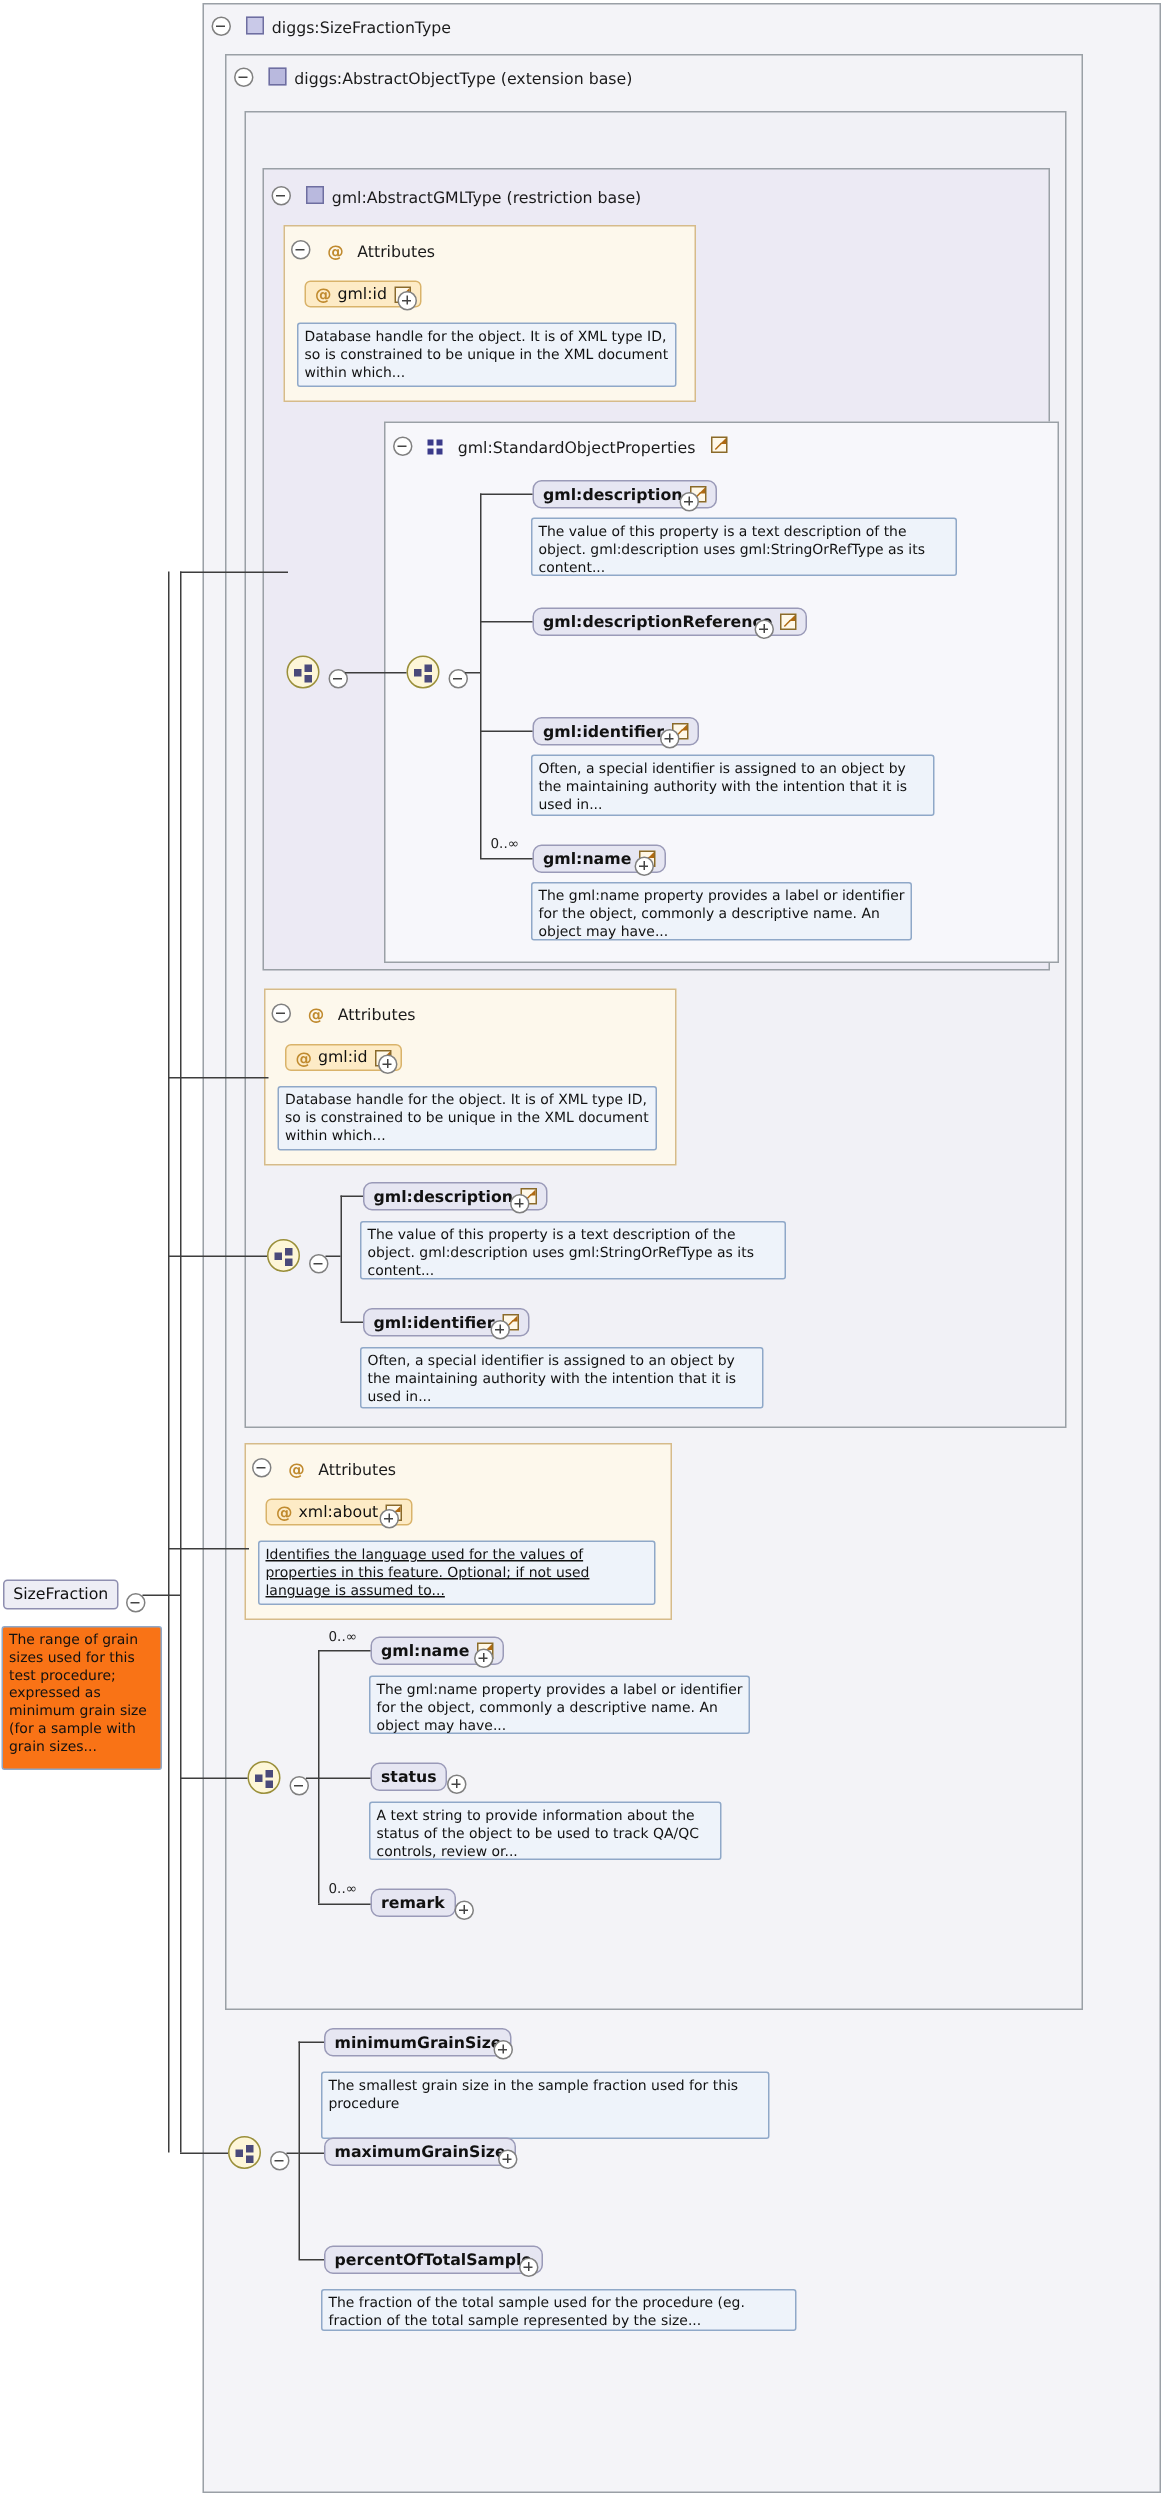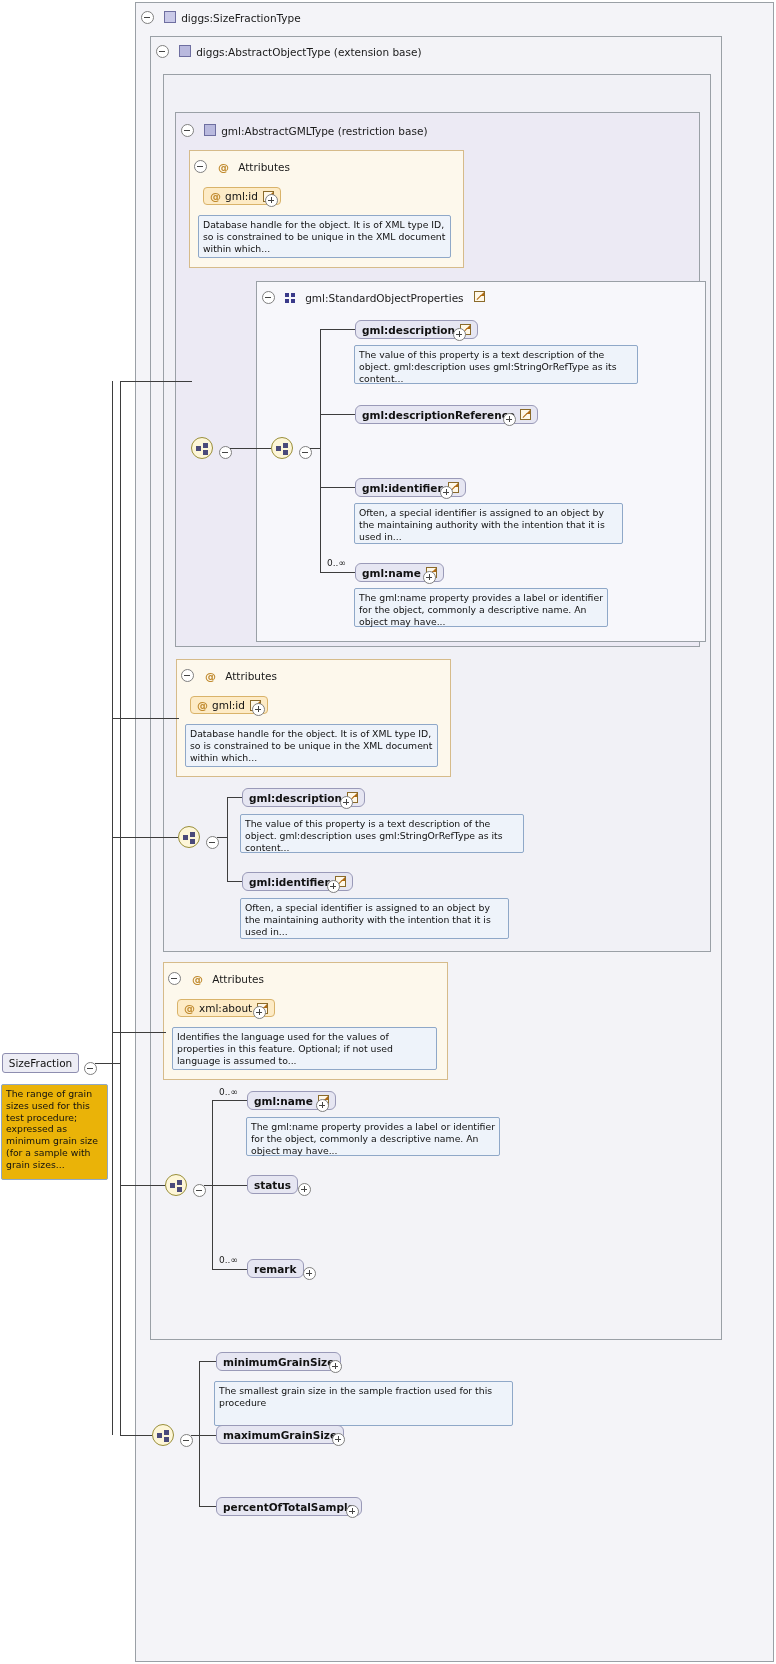--- a/index.html
+++ b/index.html
@@ -33,21 +33,21 @@
   .chip.attr{border:1px solid #d9b36a;background:#fdebc6;border-radius:4px;}
   .chip.bold{font-weight:bold;}
   .chip.root{background:#ededf5;border:1px solid #8e8eb0;border-radius:3px;}
   .arrowicon{width:9px;height:9px;border:1px solid #8a6a2a;background:#fff8e8;display:inline-block;margin-left:5px;position:relative;}
   .arrowicon:before{content:"";position:absolute;left:1px;top:5px;width:6px;height:1px;background:#b06a12;transform:rotate(-45deg);}
   .arrowicon:after{content:"";position:absolute;right:0px;top:0px;border-left:4px solid transparent;border-bottom:4px solid #b06a12;}
 
   
   .note{border:1px solid #8fa8c8;background:#eef3fa;font-size:9.3px;line-height:1.27;
         color:#111;padding:3px 4px;border-radius:2px;}
-  .note.root{background:#eab308;}
+  .note.root{background:#f97316;}
 
   
   .comp{width:22px;height:22px;border:1px solid #9a8f3a;border-radius:50%;background:#fdf6d8;}
   .comp .bar{position:absolute;background:#4a4a7a;}
 
   
   .ln{position:absolute;background:#3d3d3d;}
   .h{height:1px;}
   .v{width:1px;}
 
@@ -204,34 +204,35 @@
     <span class="minus"></span>
     <span class="at-sym" style="margin-left:6px;">@</span>
     <span class="attr-label" style="margin-left:4px;">Attributes</span>
   </div>
   <div class="abs chip attr" style="left:177px;top:999px;height:18px;">
     <span class="at-sym" style="margin-right:4px;">@</span>
     <span>xml:about</span>
     <span class="arrowicon"></span>
   </div>
   <div class="abs" style="left:253px;top:1002px;"><span class="plus"></span></div>
-  <div class="abs note" style="left:172px;top:1027px;width:265px;height:43px;">Identifies the language used for the values of properties in this feature. Optional; if not used language is assumed to...</div>
+  <div class="abs note" style="left:172px;top:1027px;width:265px;height:43px;text-decoration:underline;">Identifies the language used for the values of properties in this feature. Optional; if not used language is assumed to...</div>
 
   <div class="occ" style="left:219px;top:1087px;">0..∞</div>
   <div class="abs chip bold" style="left:247px;top:1091px;height:19px;">
     <span>gml:name</span>
     <span class="arrowicon"></span>
   </div>
   <div class="abs" style="left:316px;top:1095px;"><span class="plus"></span></div>
   <div class="abs note" style="left:246px;top:1117px;width:254px;height:39px;">The gml:name property provides a label or identifier for the object, commonly a descriptive name. An object may have...</div>
 
   <div class="abs chip bold" style="left:247px;top:1175px;height:19px;">
     <span>status</span>
   </div>
   <div class="abs" style="left:298px;top:1179px;"><span class="plus"></span></div>
+  <div class="abs note" style="left:246px;top:1201px;width:235px;height:39px;">A text string to provide information about the status of the object to be used to track QA/QC controls, review or...</div>
 
   <div class="occ" style="left:219px;top:1255px;">0..∞</div>
   <div class="abs chip bold" style="left:247px;top:1259px;height:19px;">
     <span>remark</span>
   </div>
   <div class="abs" style="left:303px;top:1263px;"><span class="plus"></span></div>
 
   <div class="abs comp" style="left:165px;top:1174px;">
     <span class="bar" style="left:4px;top:8px;width:5px;height:5px;"></span>
     <span class="bar" style="left:11px;top:5px;width:5px;height:5px;"></span>
@@ -252,20 +253,21 @@
 
   <div class="abs chip bold" style="left:216px;top:1425px;height:19px;">
     <span>maximumGrainSize</span>
   </div>
   <div class="abs" style="left:332px;top:1429px;"><span class="plus"></span></div>
 
   <div class="abs chip bold" style="left:216px;top:1497px;height:19px;">
     <span>percentOfTotalSample</span>
   </div>
   <div class="abs" style="left:346px;top:1501px;"><span class="plus"></span></div>
+  <div class="abs note" style="left:214px;top:1526px;width:317px;height:28px;">The fraction of the total sample used for the procedure (eg. fraction of the total sample represented by the size...</div>
 
   <div class="abs comp" style="left:152px;top:1424px;">
     <span class="bar" style="left:4px;top:8px;width:5px;height:5px;"></span>
     <span class="bar" style="left:11px;top:5px;width:5px;height:5px;"></span>
     <span class="bar" style="left:11px;top:12px;width:5px;height:5px;"></span>
   </div>
   <div class="abs" style="left:180px;top:1430px;"><span class="minus"></span></div>
   <div class="abs ln h" style="left:191px;top:1435px;width:8px;"></div>
   <div class="abs ln v" style="left:199px;top:1361px;height:145px;"></div>
   <div class="abs ln h" style="left:199px;top:1361px;width:17px;"></div>

